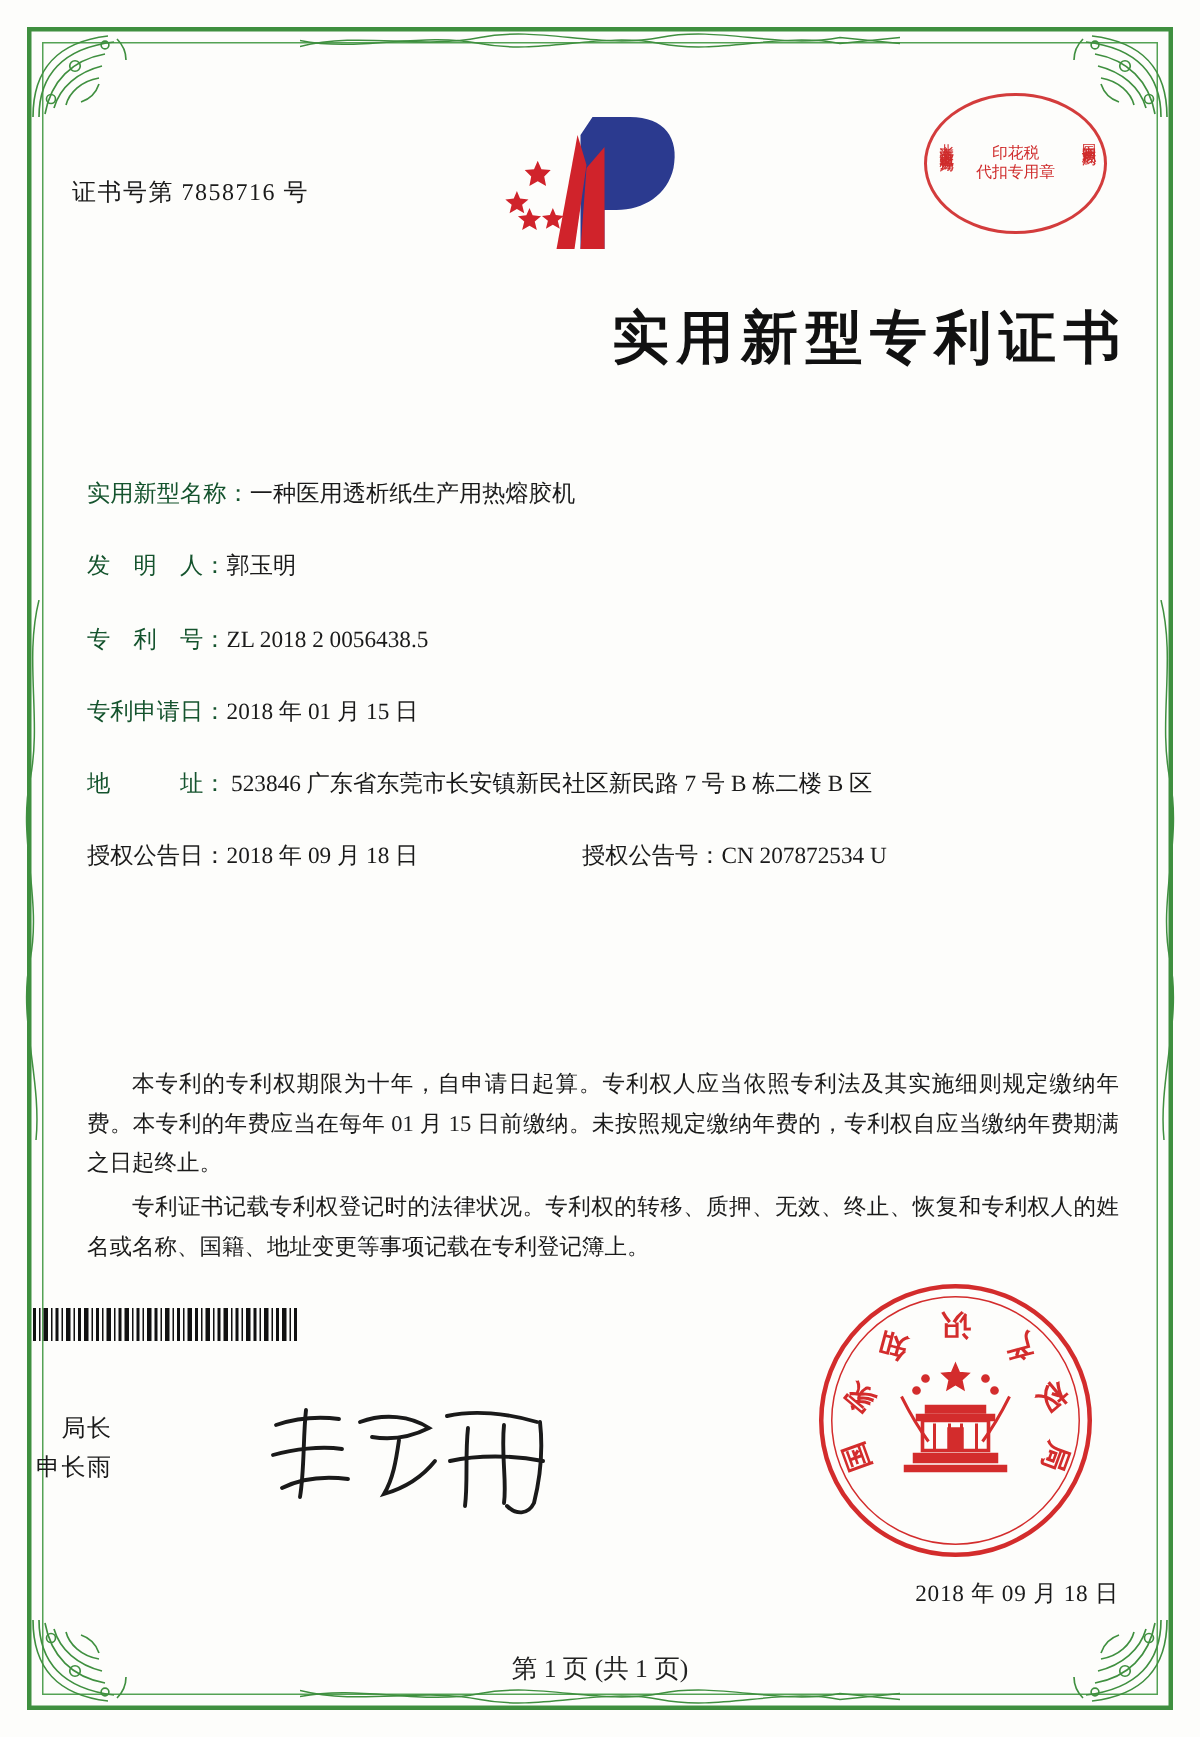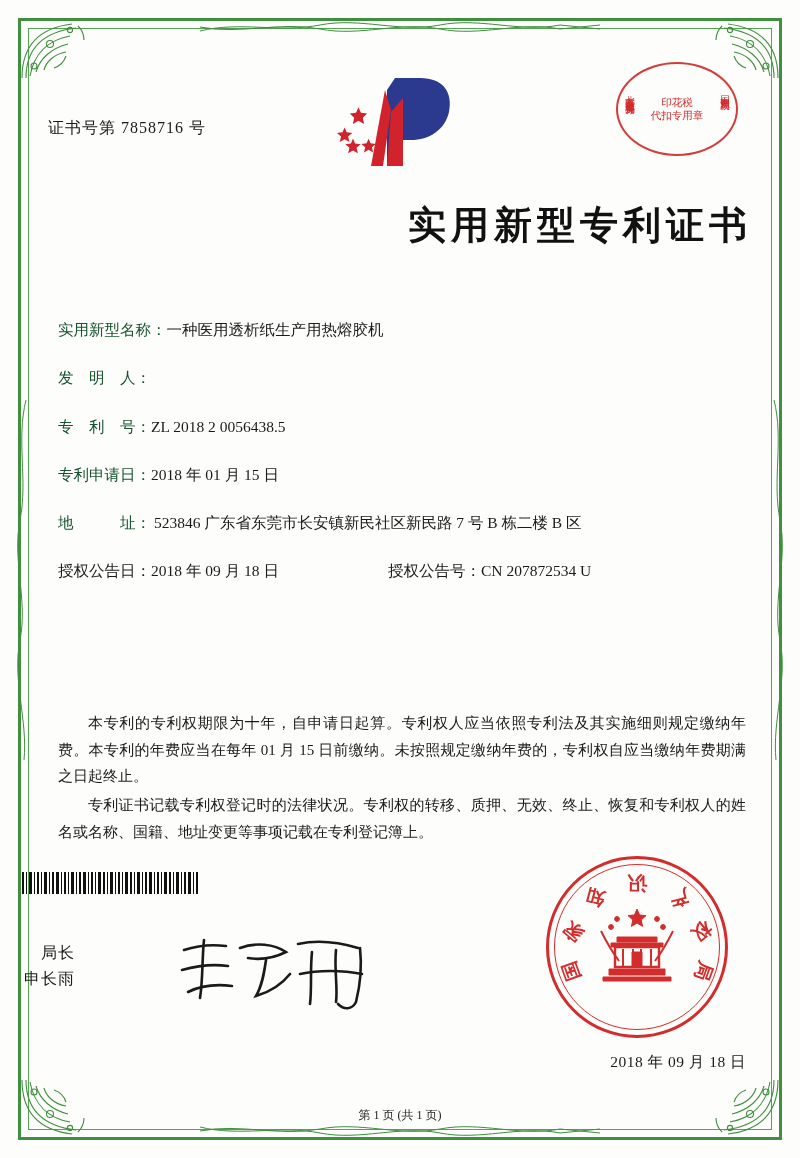--- a/index.html
+++ b/index.html
@@ -245,21 +245,21 @@
     font-size: 15.5px;
     color: #1a1a1a;
     letter-spacing: .5px;
   }
 
   .footer {
     position: absolute;
     left: 0; right: 0;
     bottom: 34px;
     text-align: center;
-    font-size: 12px;
+    font-size: 17px;
     color: #222;
   }
 </style>
 </head>
 <body>
 
 <div class="page">
 
   <div class="border-outer"></div>
   <div class="border-inner"></div>
@@ -374,20 +374,21 @@
 
     <div class="fields">
 
       <div class="field-row">
         <span class="field-label">实用新型名称：</span>
         <span class="field-value">一种医用透析纸生产用热熔胶机</span>
       </div>
 
       <div class="field-row">
         <span class="field-label">发　明　人：</span>
+        <span class="field-value">郭玉明</span>
       </div>
 
       <div class="field-row">
         <span class="field-label">专　利　号：</span>
         <span class="field-value">ZL 2018 2 0056438.5</span>
       </div>
 
       <div class="field-row">
         <span class="field-label">专利申请日：</span>
         <span class="field-value">2018 年 01 月 15 日</span>

